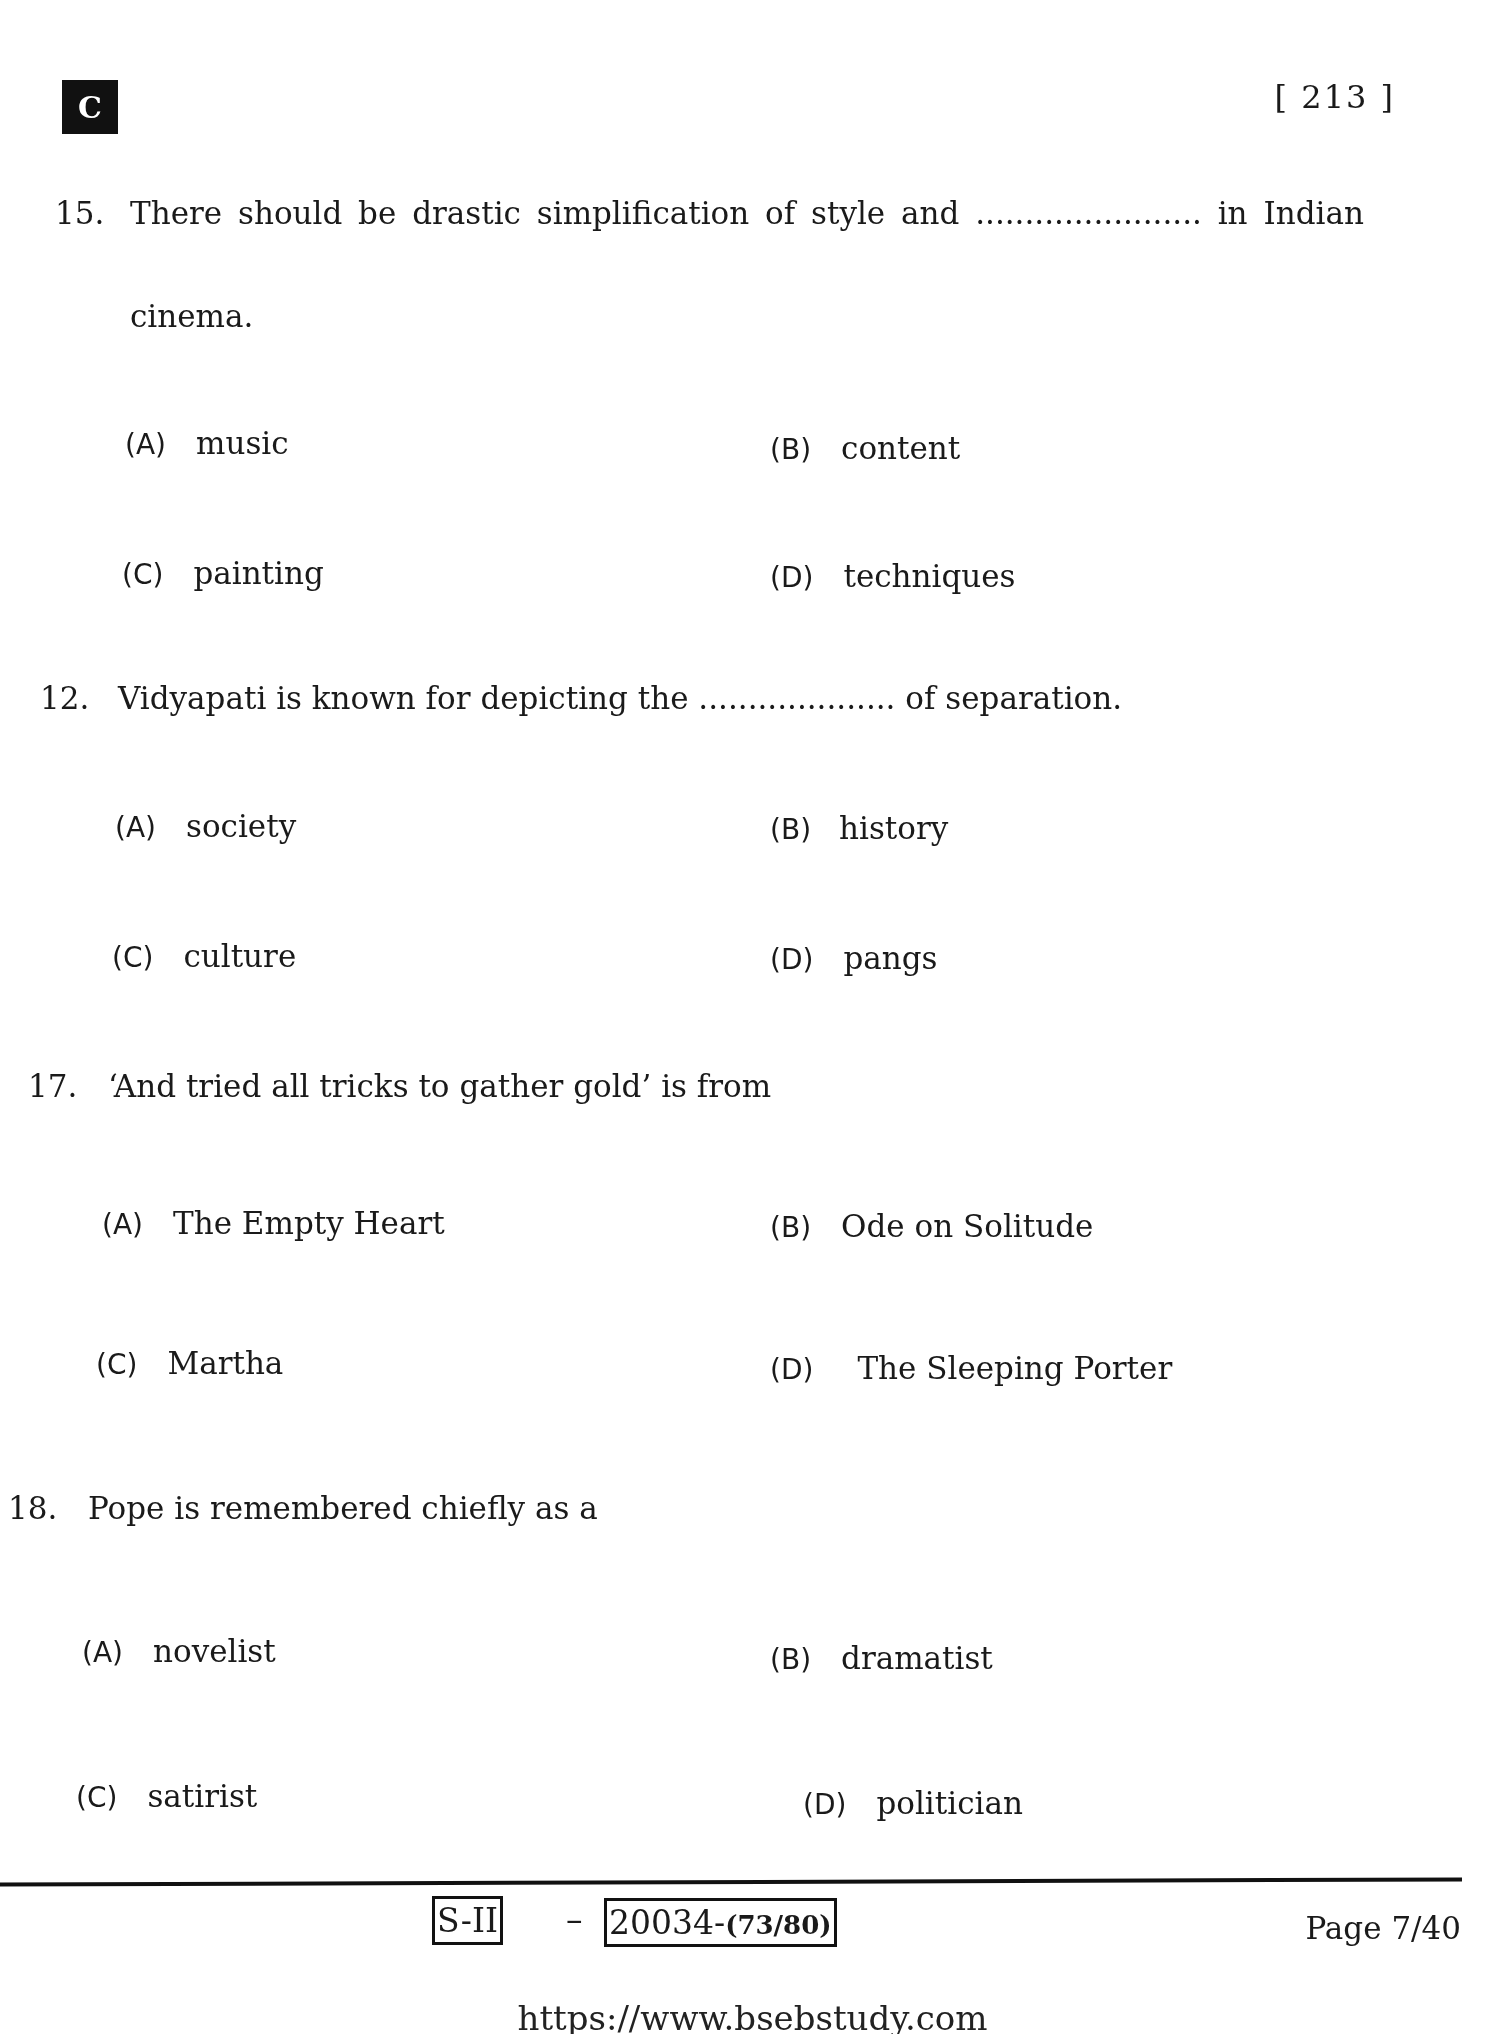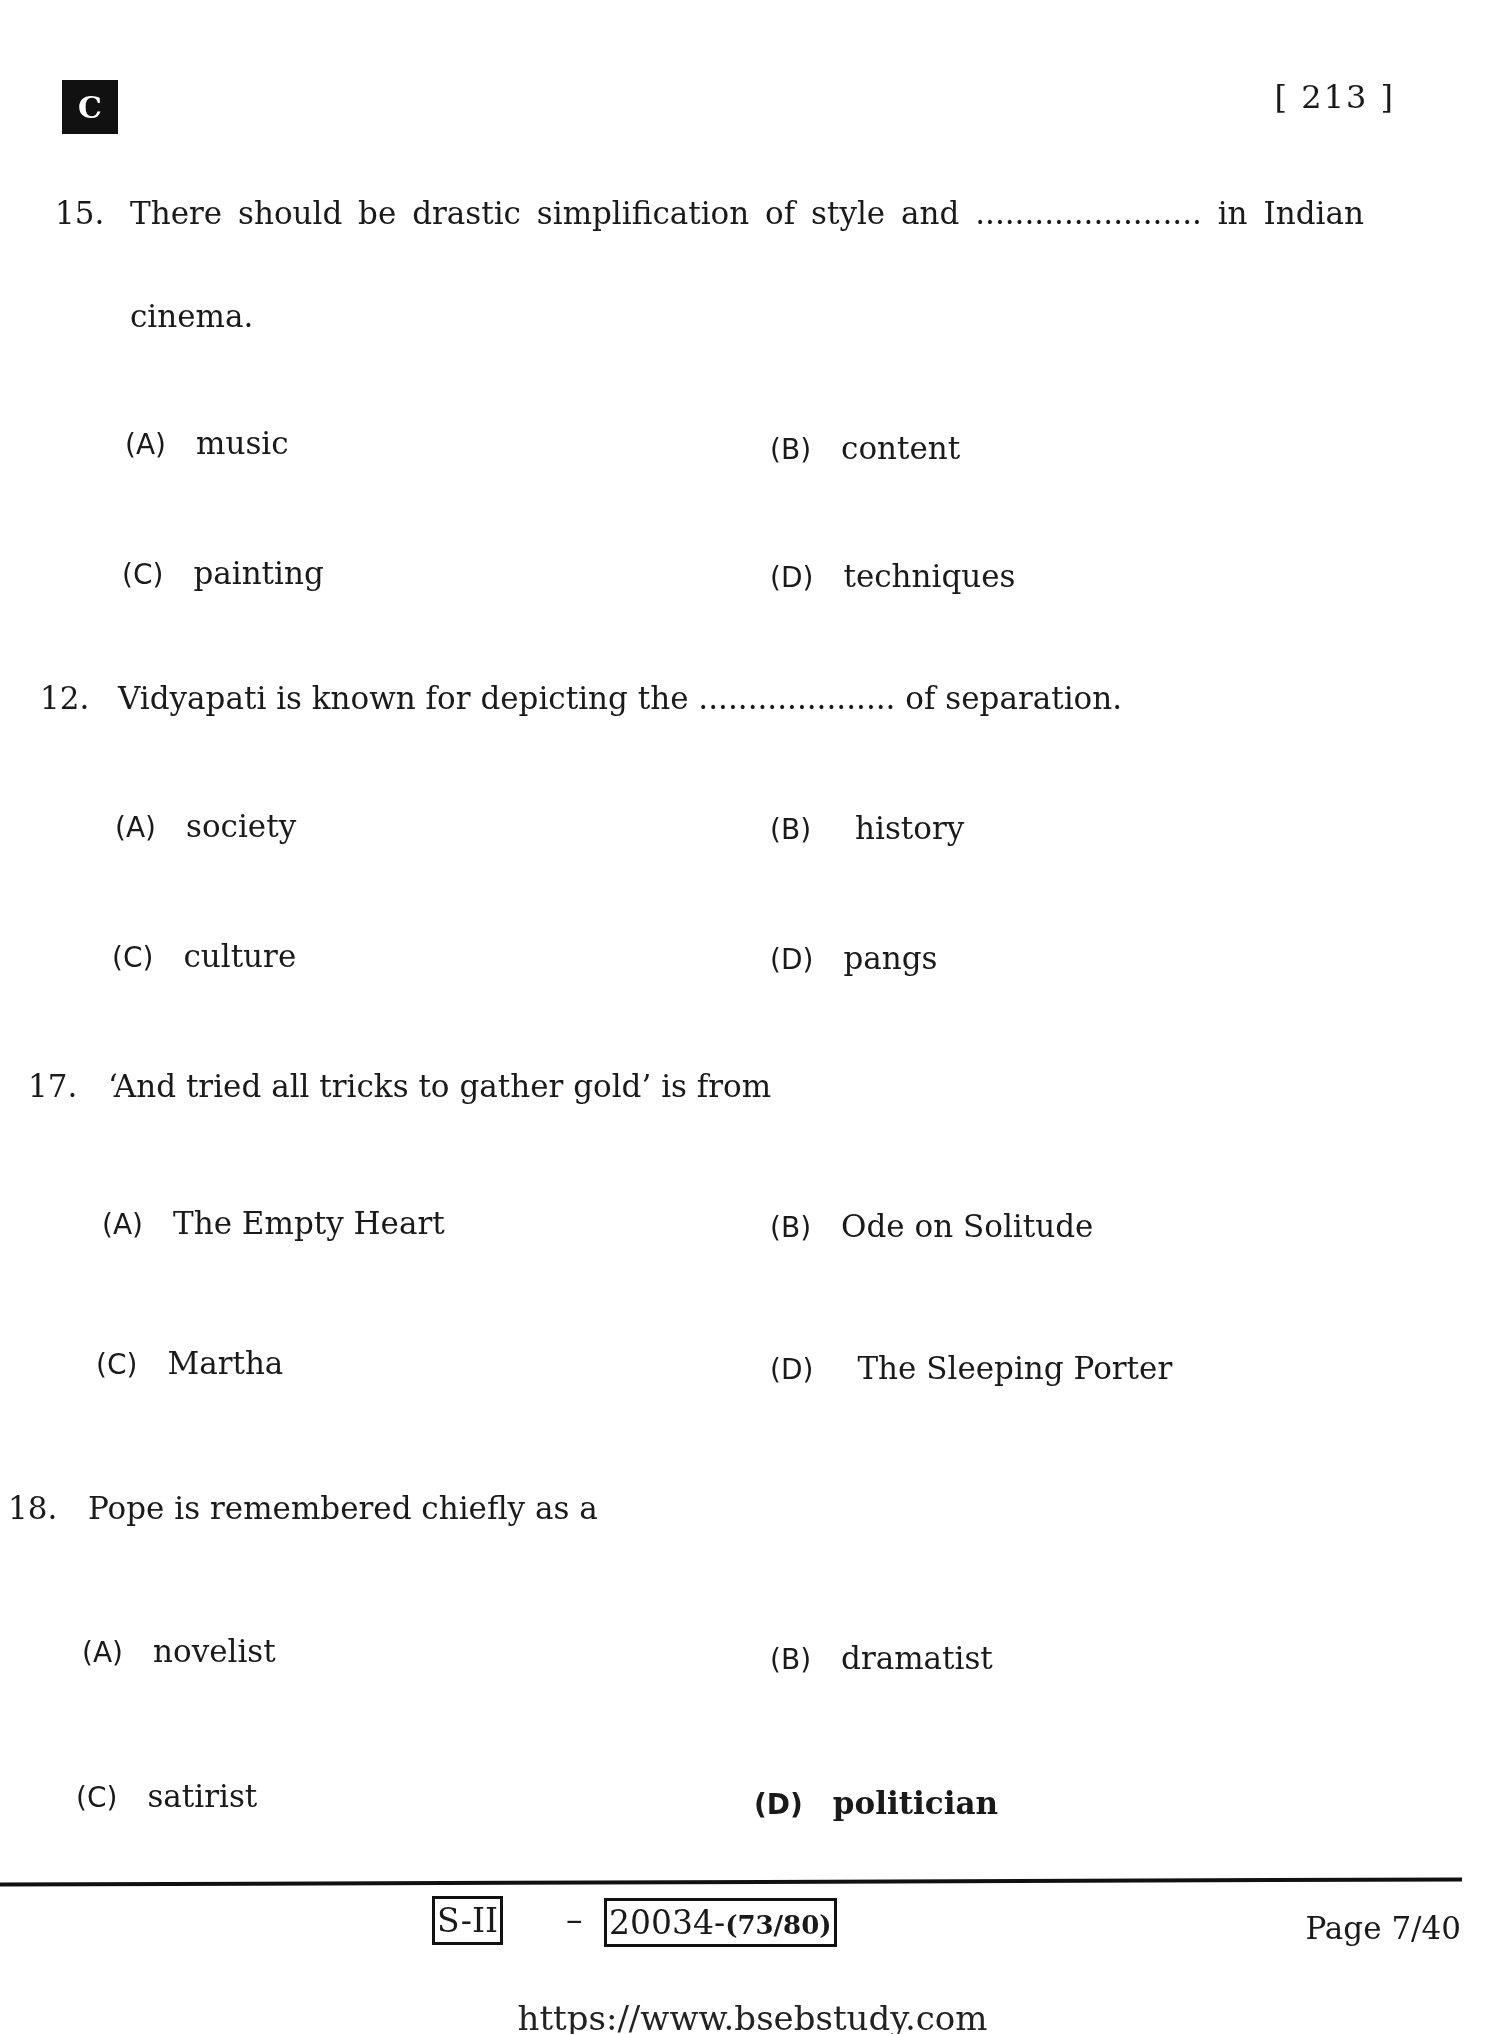--- a/index.html
+++ b/index.html
@@ -27,36 +27,36 @@
 <div class="abs qtext" style="left:130px;top:195px;word-spacing:6px;">There should be drastic simplification of style and ....................... in Indian</div>
 <div class="abs qtext" style="left:130px;top:298px;">cinema.</div>
 <div class="abs opt" style="left:125px;top:425px;"><span class="label">(A)</span><span style="margin-left:30px">music</span></div>
 <div class="abs opt" style="left:770px;top:430px;"><span class="label">(B)</span><span style="margin-left:30px">content</span></div>
 <div class="abs opt" style="left:122px;top:555px;"><span class="label">(C)</span><span style="margin-left:30px">painting</span></div>
 <div class="abs opt" style="left:770px;top:558px;"><span class="label">(D)</span><span style="margin-left:30px">techniques</span></div>
 
 <div class="abs qtext" style="left:40px;top:680px;">12.</div>
 <div class="abs qtext" style="left:118px;top:680px;">Vidyapati is known for depicting the .................... of separation.</div>
 <div class="abs opt" style="left:115px;top:808px;"><span class="label">(A)</span><span style="margin-left:30px">society</span></div>
-<div class="abs opt" style="left:770px;top:810px;"><span class="label">(B)</span><span style="margin-left:44px">history</span></div>
+<div class="abs opt" style="left:770px;top:810px;"><span class="label">(B)</span><span style="margin-left:28px">history</span></div>
 <div class="abs opt" style="left:112px;top:938px;"><span class="label">(C)</span><span style="margin-left:30px">culture</span></div>
 <div class="abs opt" style="left:770px;top:940px;text-align:right;"><span class="label">(D)</span><span style="margin-left:30px">pangs</span></div>
 
 <div class="abs qtext" style="left:28px;top:1068px;">17.</div>
 <div class="abs qtext" style="left:108px;top:1068px;">‘And tried all tricks to gather gold’ is from</div>
 <div class="abs opt" style="left:102px;top:1205px;"><span class="label">(A)</span><span style="margin-left:30px">The Empty Heart</span></div>
 <div class="abs opt" style="left:770px;top:1208px;"><span class="label">(B)</span><span style="margin-left:30px">Ode on Solitude</span></div>
 <div class="abs opt" style="left:96px;top:1345px;"><span class="label">(C)</span><span style="margin-left:30px">Martha</span></div>
 <div class="abs opt" style="left:770px;top:1350px;"><span class="label">(D)</span><span style="margin-left:44px">The Sleeping Porter</span></div>
 
 <div class="abs qtext" style="left:8px;top:1490px;">18.</div>
 <div class="abs qtext" style="left:88px;top:1490px;">Pope is remembered chiefly as a</div>
 <div class="abs opt" style="left:82px;top:1633px;"><span class="label">(A)</span><span style="margin-left:30px">novelist</span></div>
 <div class="abs opt" style="left:770px;top:1640px;"><span class="label">(B)</span><span style="margin-left:30px">dramatist</span></div>
 <div class="abs opt" style="left:76px;top:1778px;"><span class="label">(C)</span><span style="margin-left:30px">satirist</span></div>
-<div class="abs opt" style="left:754px;top:1785px;font-weight:bold;"><span class="label">(D)</span><span style="margin-left:30px">politician</span></div>
+<div class="abs opt" style="left:803px;top:1785px;"><span class="label">(D)</span><span style="margin-left:30px">politician</span></div>
 
 <div class="abs rule"></div>
 <div class="abs box" style="left:432px;top:1896px;">S-II</div>
 <div class="abs" style="left:566px;top:1900px;font-size:33px;">–</div>
 <div class="abs box" style="left:604px;top:1898px;"><span>20034-</span><span style="font-size:26px;font-weight:bold;">(73/80)</span></div>
 <div class="abs page">Page 7/40</div>
 <div class="abs url">https://www.bsebstudy.com</div>
 
 </body></html>

